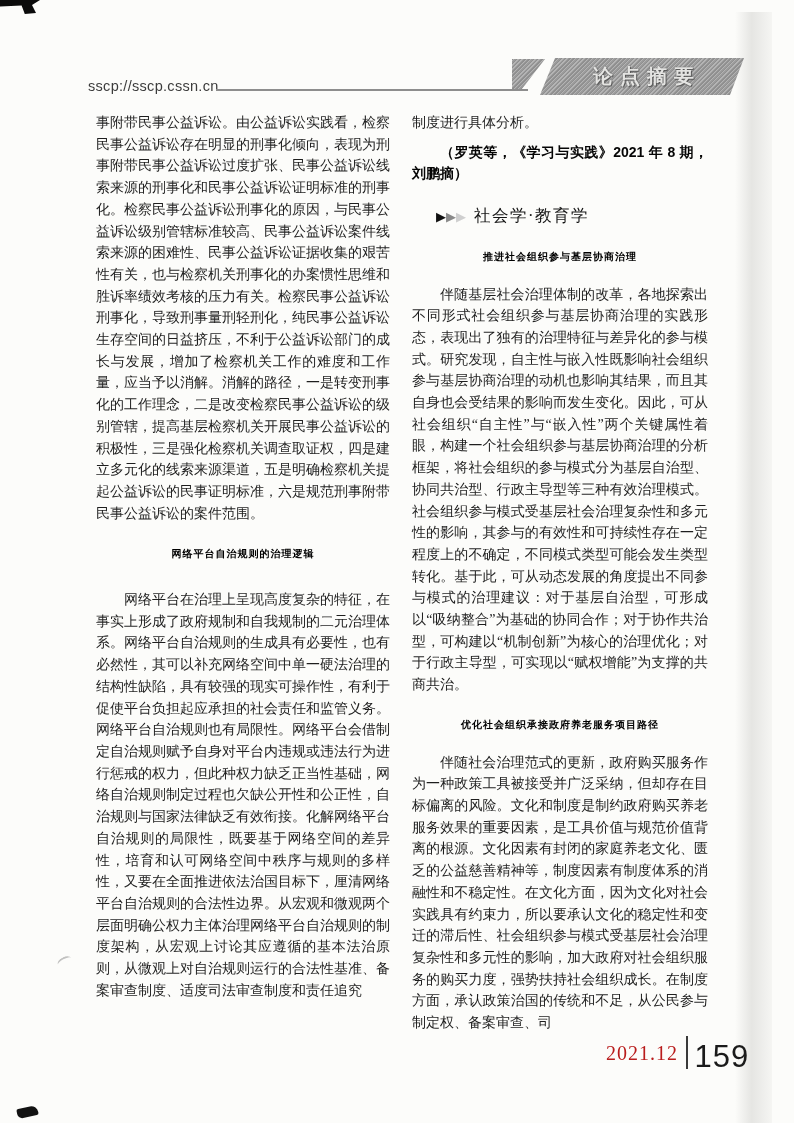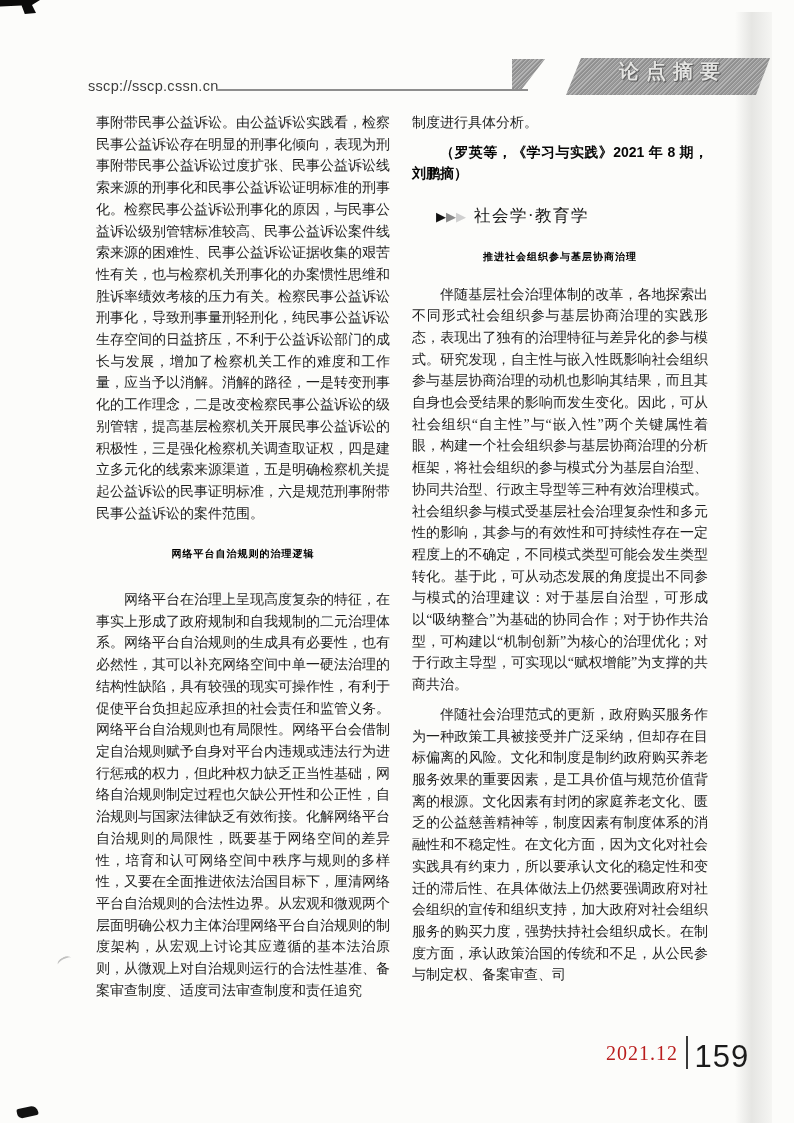--- a/index.html
+++ b/index.html
@@ -41,23 +41,23 @@
     position:absolute;left:216px;top:89px;width:312px;height:1.5px;background:#8d8d8d;
   }
   .hatch{
     background:repeating-linear-gradient(135deg,#8f8f8f 0px,#8f8f8f 1px,#b4b4b4 1px,#b4b4b4 2px,#9b9b9b 2px,#9b9b9b 3px);
   }
   .badge-sliver{
     position:absolute;left:512px;top:59px;width:33px;height:30px;
     clip-path:polygon(0 0,100% 0,30% 100%,0 100%);
   }
   .badge-main{
-    position:absolute;left:566px;top:58px;width:204px;height:37px;
+    position:absolute;left:540px;top:58px;width:204px;height:37px;
     clip-path:polygon(15px 0,100% 0,calc(100% - 14px) 100%,0 100%);
-    display:flex;justify-content:center;
+    display:flex;align-items:center;justify-content:center;
   }
   .badge-label{
     font-family:"Liberation Sans","DejaVu Sans",sans-serif;
     font-weight:bold;font-size:20px;letter-spacing:7px;color:#e4e4e2;
     text-shadow:0 0 1px #4a4a4a,1px 1px 1px #565656;
     padding-left:10px;white-space:nowrap;
   }
 
   
   .col{
@@ -131,21 +131,22 @@
   </div>
 
   <div class="col col-right">
     <p class="cont">制度进行具体分析。</p>
     <p class="citation">（罗英等，《学习与实践》2021 年 8 期，刘鹏摘）</p>
     <div class="section-line">
       <span class="tri tri1">▶</span><span class="tri tri2">▶</span><span class="tri tri3">▶</span><span class="section-label">社会学·教育学</span>
     </div>
     <h3>推进社会组织参与基层协商治理</h3>
     <p>伴随基层社会治理体制的改革，各地探索出不同形式社会组织参与基层协商治理的实践形态，表现出了独有的治理特征与差异化的参与模式。研究发现，自主性与嵌入性既影响社会组织参与基层协商治理的动机也影响其结果，而且其自身也会受结果的影响而发生变化。因此，可从社会组织“自主性”与“嵌入性”两个关键属性着眼，构建一个社会组织参与基层协商治理的分析框架，将社会组织的参与模式分为基层自治型、协同共治型、行政主导型等三种有效治理模式。社会组织参与模式受基层社会治理复杂性和多元性的影响，其参与的有效性和可持续性存在一定程度上的不确定，不同模式类型可能会发生类型转化。基于此，可从动态发展的角度提出不同参与模式的治理建议：对于基层自治型，可形成以“吸纳整合”为基础的协同合作；对于协作共治型，可构建以“机制创新”为核心的治理优化；对于行政主导型，可实现以“赋权增能”为支撑的共商共治。</p>
-    <p>伴随社会治理范式的更新，政府购买服务作为一种政策工具被接受并广泛采纳，但却存在目标偏离的风险。文化和制度是制约政府购买养老服务效果的重要因素，是工具价值与规范价值背离的根源。文化因素有封闭的家庭养老文化、匮乏的公益慈善精神等，制度因素有制度体系的消融性和不稳定性。在文化方面，因为文化对社会实践具有约束力，所以要承认文化的稳定性和变迁的滞后性、在具体做法上仍然要强调政府对社会组织的宣传和组织支持，加大政府对社会组织服务的购买力度，强势扶持社会组织成长。在制度方面，承认政策治国的传统和不足，从公民参与制定权、备案审查、司</p>
+    <h3>优化社会组织承接政府养老服务项目路径</h3>
+    <p>伴随社会治理范式的更新，政府购买服务作为一种政策工具被接受并广泛采纳，但却存在目标偏离的风险。文化和制度是制约政府购买养老服务效果的重要因素，是工具价值与规范价值背离的根源。文化因素有封闭的家庭养老文化、匮乏的公益慈善精神等，制度因素有制度体系的消融性和不稳定性。在文化方面，因为文化对社会实践具有约束力，所以要承认文化的稳定性和变迁的滞后性、社会组织参与模式受基层社会治理复杂性和多元性的影响，加大政府对社会组织服务的购买力度，强势扶持社会组织成长。在制度方面，承认政策治国的传统和不足，从公民参与制定权、备案审查、司</p>
   </div>
 
   <div class="footer">
     <span class="footer-issue">2021.12</span>
     <span class="footer-divider"></span>
     <span class="footer-page">159</span>
   </div>
 
 </div>
 

